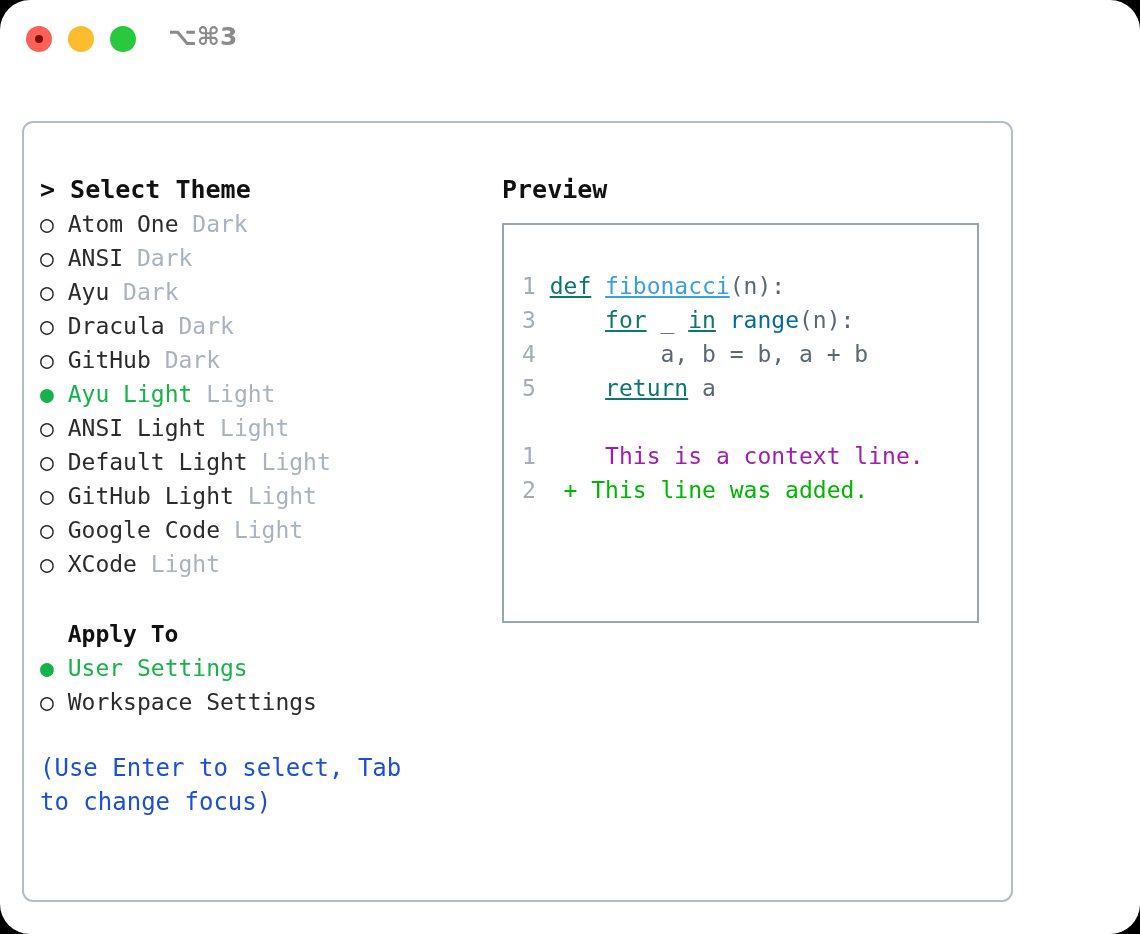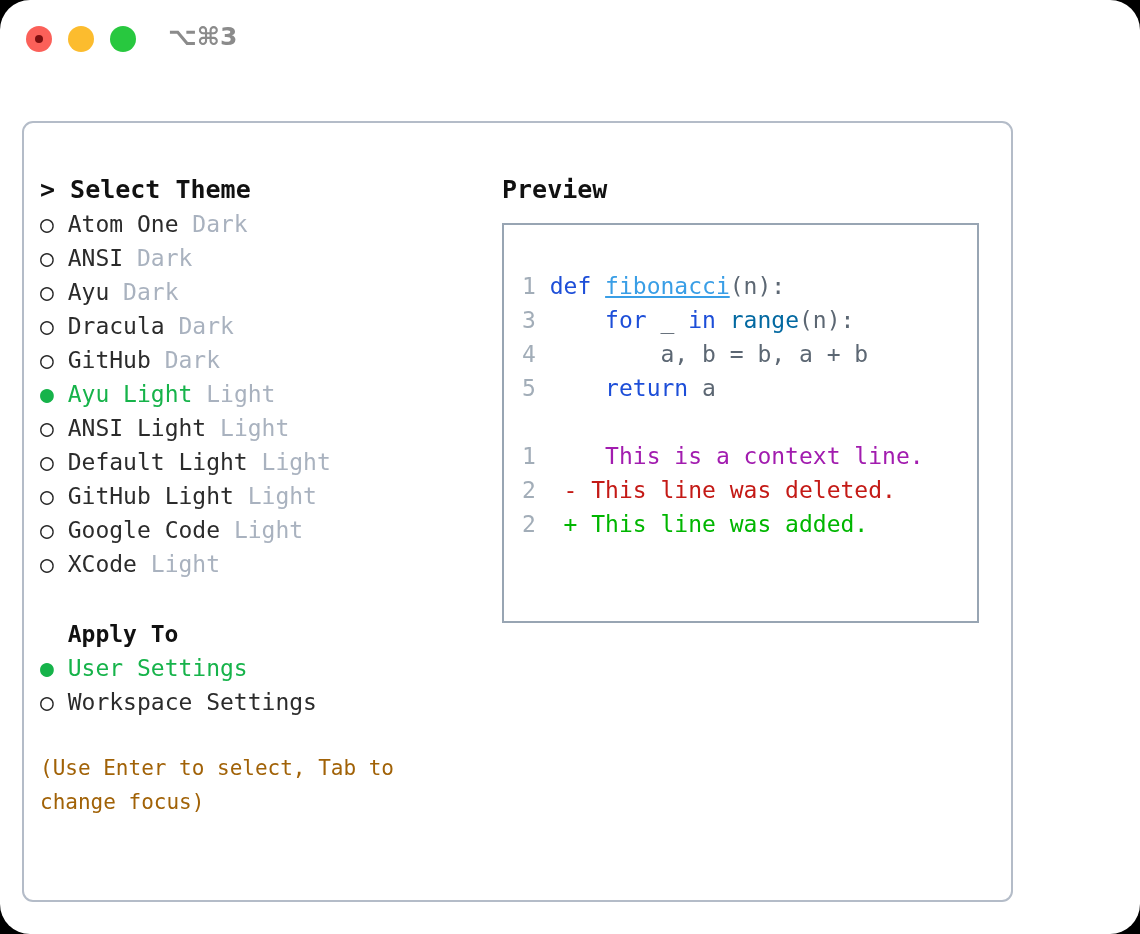--- a/index.html
+++ b/index.html
@@ -139,23 +139,23 @@
     font-size: 23px;
     line-height: 34px;
     color: #111111;
     font-weight: 700;
     white-space: pre;
     font-family: "DejaVu Sans Mono", "Liberation Mono", monospace;
   }
 
   .hint {
     margin-top: 32px;
-    font-size: 21px;
-    line-height: 34px;
-    color: #a16207;
+    font-size: 24px;
+    line-height: 34px;
+    color: #1d4ed8;
     width: 400px;
     font-family: "DejaVu Sans Mono", "Liberation Mono", monospace;
   }
 
   
   .preview-box {
     margin-top: 16px;
     width: 477px;
     height: 400px;
     border: 2px solid #98a5b3;
@@ -169,21 +169,21 @@
     white-space: pre;
     color: #5c6773;
     font-family: "DejaVu Sans Mono", "Liberation Mono", monospace;
   }
   .ln {
     color: #a2adb8;
     display: inline-block;
     width: 1ch;
     text-align: right;
   }
-  .kw   { color: #1d4ed8; }
+  .kw   { color: #0f766e; text-decoration: underline; }
   .fn   { color: #399ee6; text-decoration: underline; }
   .num  { color: #a37acc; }
   .bi   { color: #0369a1; }
   .pl   { color: #5c6773; }
   .blank-line { height: 34px; }
 
   .diff-ctx { color: #a21caf; }
   .diff-del { color: #c41a16; }
   .diff-add { color: #00b600; }
 </style>
@@ -236,21 +236,20 @@
         <div class="preview-box">
           <div id="code-block">
               <div class="code-line"><span class="ln">1</span> <span class="kw">def</span><span class="pl"> </span><span class="fn">fibonacci</span><span class="pl">(n):</span></div>
               <div class="code-line"><span class="ln">3</span> <span class="pl">    </span><span class="kw">for</span><span class="pl"> _ </span><span class="kw">in</span><span class="pl"> </span><span class="bi">range</span><span class="pl">(n):</span></div>
               <div class="code-line"><span class="ln">4</span> <span class="pl">        a, b = b, a + b</span></div>
               <div class="code-line"><span class="ln">5</span> <span class="pl">    </span><span class="kw">return</span><span class="pl"> a</span></div>
             </div>
           <div class="blank-line"></div>
           <div id="diff-block">
               <div class="code-line"><span class="ln">1</span>  <span class="diff-ctx"> </span><span class="diff-ctx">  This is a context line.</span></div>
-              <div class="code-line"><span class="ln">2</span>  <span class="diff-del">-</span><span class="diff-del"> This line was deleted.</span></div>
               <div class="code-line"><span class="ln">2</span>  <span class="diff-add">+</span><span class="diff-add"> This line was added.</span></div>
             </div>
         </div>
       </div>
 
     </div>
   </div>
 </div>
 
 </body></html>

